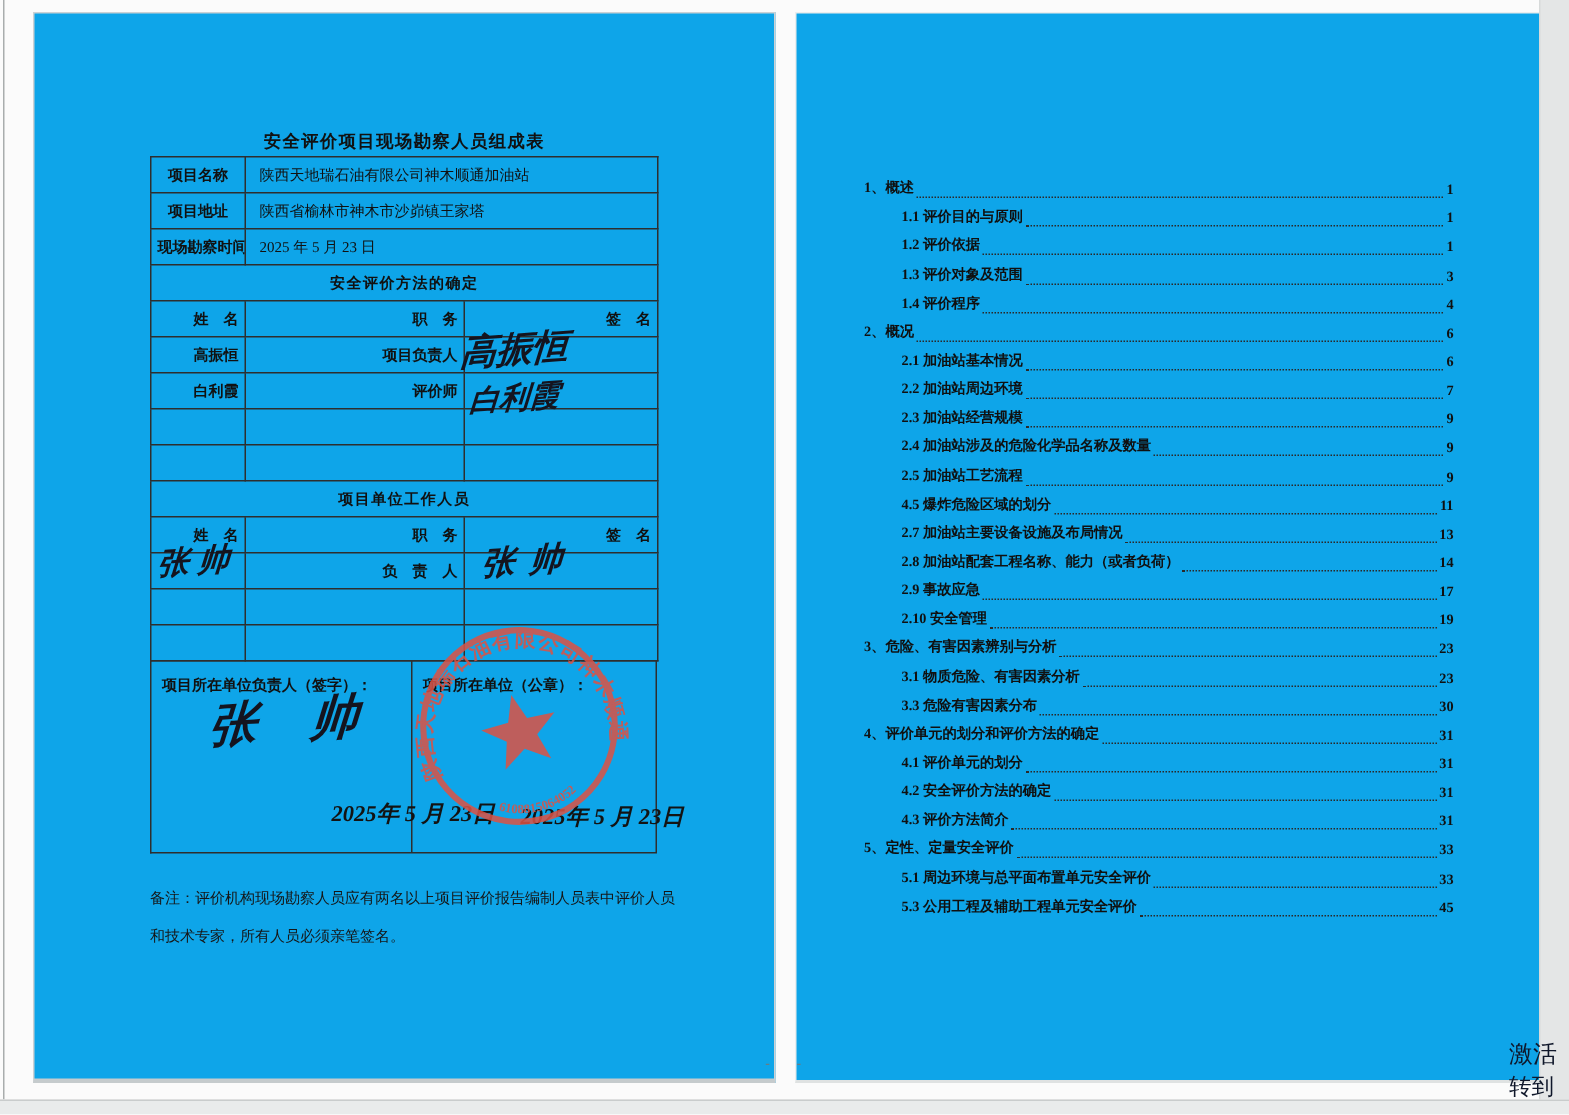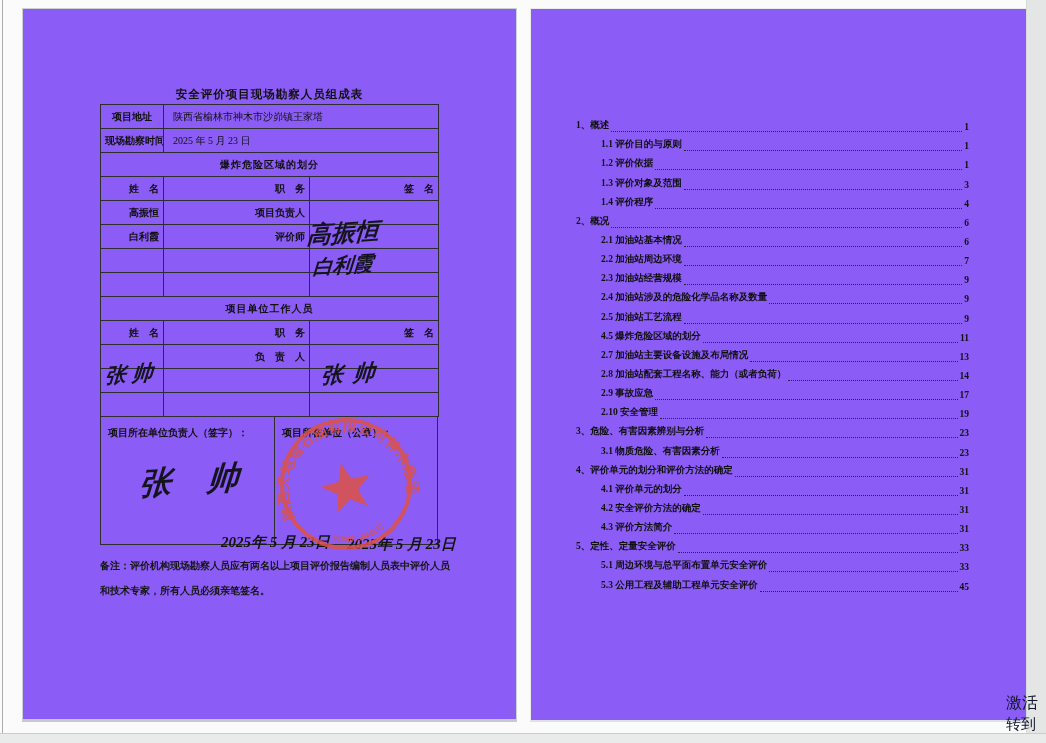--- a/index.html
+++ b/index.html
@@ -1,41 +1,41 @@
 <!DOCTYPE html>
 <html><head>
 <meta charset="utf-8">
 <style>
   html,body{margin:0;padding:0;background:#fff;}
   .app{position:relative;width:1046px;height:743px;overflow:hidden;background:#fbfbfb;
        font-family:"Liberation Serif","DejaVu Serif",serif;color:#111;}
   .edge-line{position:absolute;left:2px;top:0;width:1px;height:733px;background:#a9adad;}
   .bottom-bar{position:absolute;left:0;top:733px;width:1046px;height:10px;background:#e9ebeb;border-top:1px solid #c9cccc;}
   .scrollbar{position:absolute;left:1026px;top:0;width:20px;height:733px;background:#e4e6e6;border-left:1px solid #d7dada;}
-  .page{position:absolute;background:#8b5cf6;}
+  .page{position:absolute;background:#0ea5e9;}
   .page1{left:22px;top:8px;width:493px;height:710px;border:1px solid #ccd1d4;border-bottom:3px solid #c5cbcd;}
   .page2{left:530px;top:8px;width:495px;height:711px;border:1px solid #ebeded;border-bottom:2px solid #dfe2e2;}
   .gap-mark{position:absolute;left:509px;top:705px;font-size:9px;color:#777;letter-spacing:5px;font-family:"DejaVu Sans Mono",monospace;}
   
   .p1-title{position:absolute;top:78px;left:0;right:0;text-align:center;font-size:11.5px;font-weight:bold;letter-spacing:1px;}
   .form{position:absolute;left:77px;top:95px;width:338px;}
   table.survey{border-collapse:collapse;table-layout:fixed;width:338px;border:1.5px solid #222;}
   table.survey td{border:1px solid #2e2e2e;font-size:10px;padding:0 4px;overflow:hidden;white-space:nowrap;}
   table.survey tr{height:24px;}
   tr.info{height:25px;}
   .c-label{text-align:center;font-weight:600;}
   .c-value{padding-left:9px !important;font-weight:500;}
   .c-center{text-align:right;font-weight:600;}
   .sec-head{text-align:center;font-weight:600;letter-spacing:1px;}
   .foot-row{display:flex;width:338px;margin-top:-1px;height:129px;}
   .fcell{border:1px solid #2e2e2e;position:relative;font-size:10px;box-sizing:border-box;}
   .fcell.left{width:174px;border-right:none;}
   .fcell.right{flex:1;}
   .fcell .flabel{position:absolute;left:7px;top:9px;font-weight:600;white-space:nowrap;}
-  .note{margin-top:8px;width:352px;font-size:10px;font-weight:700;line-height:25px;color:#161616;}
+  .note{margin-top:18px;width:352px;font-size:10px;font-weight:400;line-height:25px;color:#161616;}
   .hw{position:absolute;font-style:italic;font-weight:600;color:#14141f;transform:rotate(-4deg) skewX(-8deg);white-space:nowrap;}
   .hw-date{position:absolute;font-weight:600;color:#131313;white-space:nowrap;font-style:italic;}
   .stamp{position:absolute;left:252px;top:404px;width:142px;height:142px;opacity:.85;transform:rotate(-14deg);z-index:4;}
   
   .p2-title{position:absolute;top:80px;left:0;right:0;text-align:center;font-size:14.5px;font-weight:bold;letter-spacing:4px;}
   .toc{position:absolute;left:45px;top:104px;width:393px;}
   .toc-entry{display:flex;align-items:flex-end;height:19.15px;font-size:9.5px;font-weight:bold;color:#101010;white-space:nowrap;}
   .toc-entry.l2{padding-left:25px;}
   .leader{flex:1;height:0;border-bottom:1.6px dotted #2a2a2a;margin:6px 2px 0 2px;min-width:8px;}
   .toc-page{font-weight:bold;}
@@ -54,30 +54,34 @@
     <div class="p1-title">安全评价项目现场勘察人员组成表</div>
 
     <div class="form">
       <table class="survey">
         <colgroup>
             <col style="width:63px">
             <col style="width:146px">
             <col style="width:129px">
           </colgroup>
         <tbody>
+            <tr class="info">
+          <td class="c-label">项目名称</td>
+          <td class="c-value" colspan="2">陕西天地瑞石油有限公司神木顺通加油站</td>
+        </tr>
         <tr class="info">
           <td class="c-label">项目地址</td>
           <td class="c-value" colspan="2">陕西省榆林市神木市沙峁镇王家塔</td>
         </tr>
         <tr class="info">
           <td class="c-label">现场勘察时间</td>
           <td class="c-value" colspan="2">2025 年 5 月 23 日</td>
         </tr>
         <tr>
-          <td class="sec-head" colspan="3">爆炸危险区域的划分</td>
+          <td class="sec-head" colspan="3">安全评价方法的确定</td>
         </tr>
         <tr>
           <td class="c-center">姓　名</td>
           <td class="c-center">职　务</td>
           <td class="c-center">签　名</td>
         </tr>
         <tr>
           <td class="c-center">高振恒</td>
           <td class="c-center">项目负责人</td>
           <td></td>
@@ -245,20 +249,25 @@
         <div class="toc-entry">
           <span class="toc-label">3、危险、有害因素辨别与分析</span>
           <span class="leader"></span>
           <span class="toc-page">23</span>
         </div>
         <div class="toc-entry l2">
           <span class="toc-label">3.1 物质危险、有害因素分析</span>
           <span class="leader"></span>
           <span class="toc-page">23</span>
         </div>
+        <div class="toc-entry l2">
+          <span class="toc-label">3.3 危险有害因素分布</span>
+          <span class="leader"></span>
+          <span class="toc-page">30</span>
+        </div>
         <div class="toc-entry">
           <span class="toc-label">4、评价单元的划分和评价方法的确定</span>
           <span class="leader"></span>
           <span class="toc-page">31</span>
         </div>
         <div class="toc-entry l2">
           <span class="toc-label">4.1 评价单元的划分</span>
           <span class="leader"></span>
           <span class="toc-page">31</span>
         </div>

